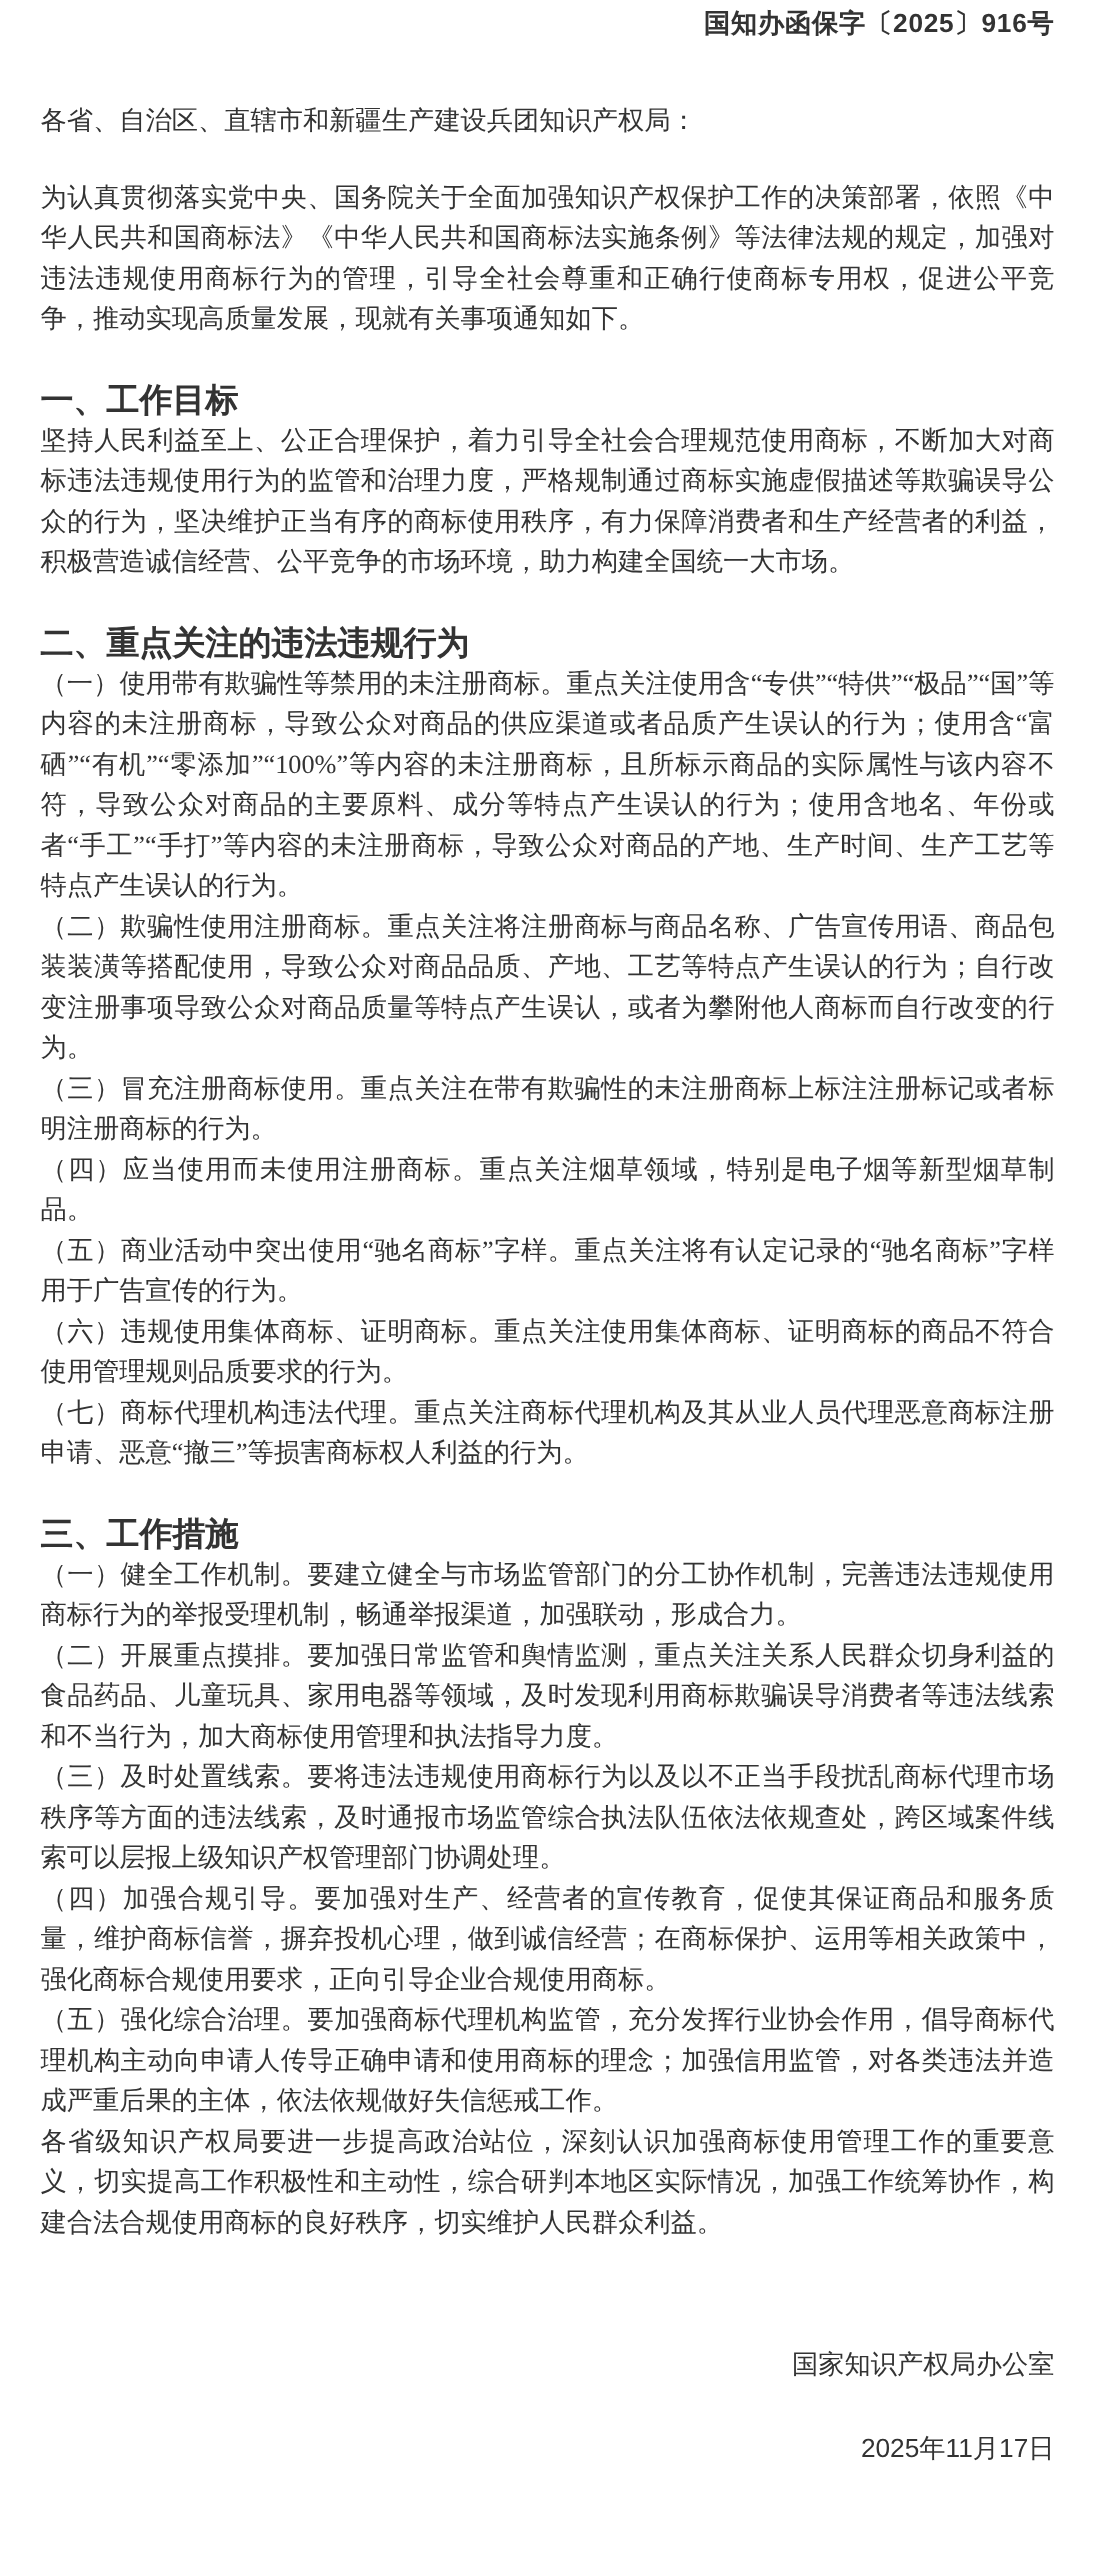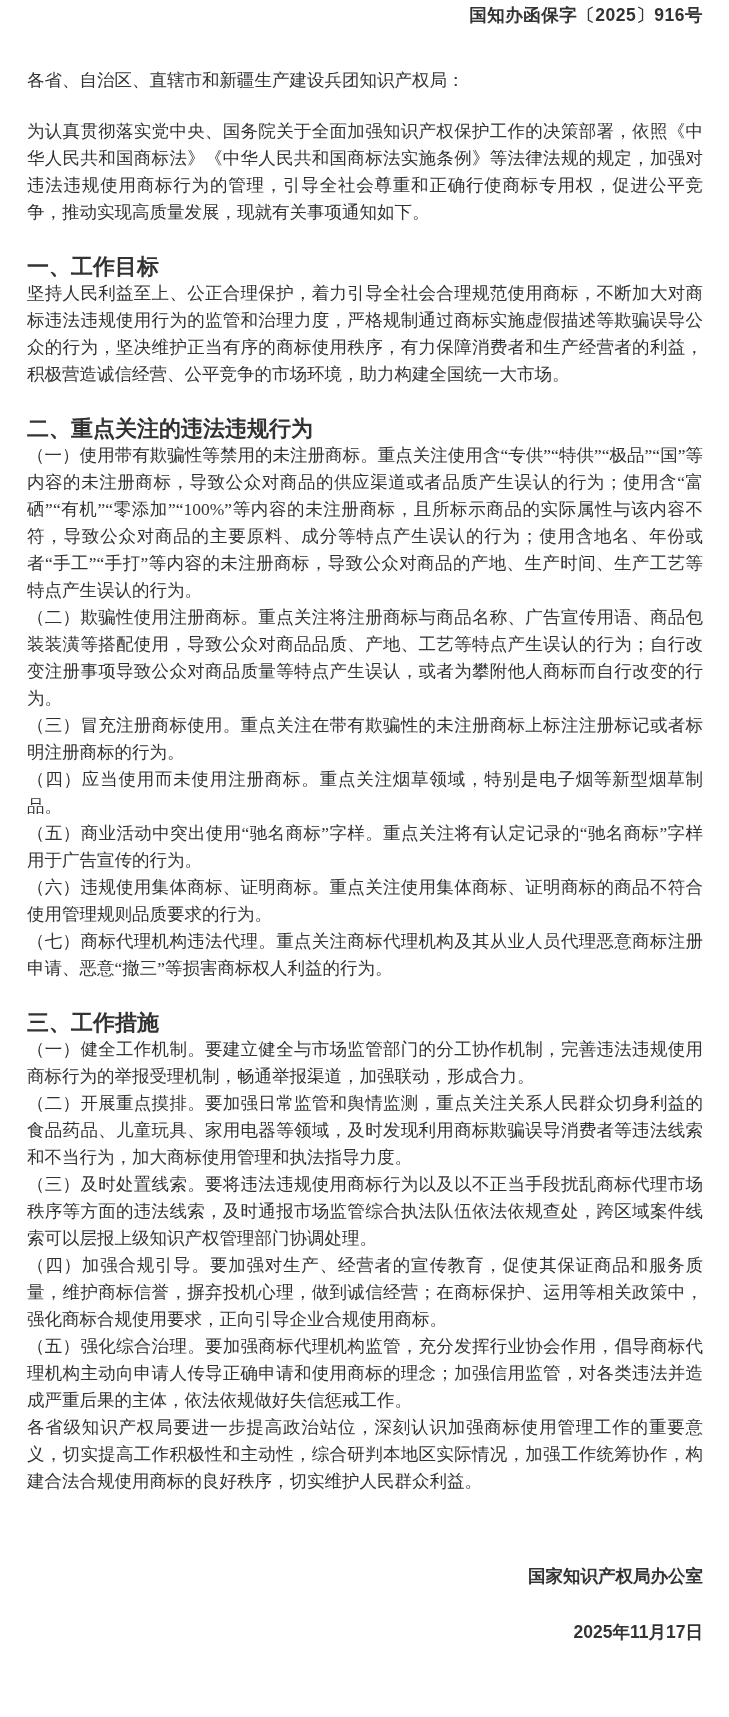--- a/index.html
+++ b/index.html
@@ -36,26 +36,24 @@
   }
   .sec-heading {
     font-size: 22px;
     font-weight: bold;
     line-height: 27px;
     margin: 27px 0 0 0;
   }
   .signature {
     margin-top: 68px;
     text-align: right;
-    font-weight: bold;
   }
   .date {
     margin-top: 29px;
     text-align: right;
-    font-weight: bold;
   }
 </style>
 </head>
 <body>
 
 <div class="page">
 
   <div class="doc-number">国知办函保字〔2025〕916号</div>
 
   <div class="salutation">各省、自治区、直辖市和新疆生产建设兵团知识产权局：</div>

